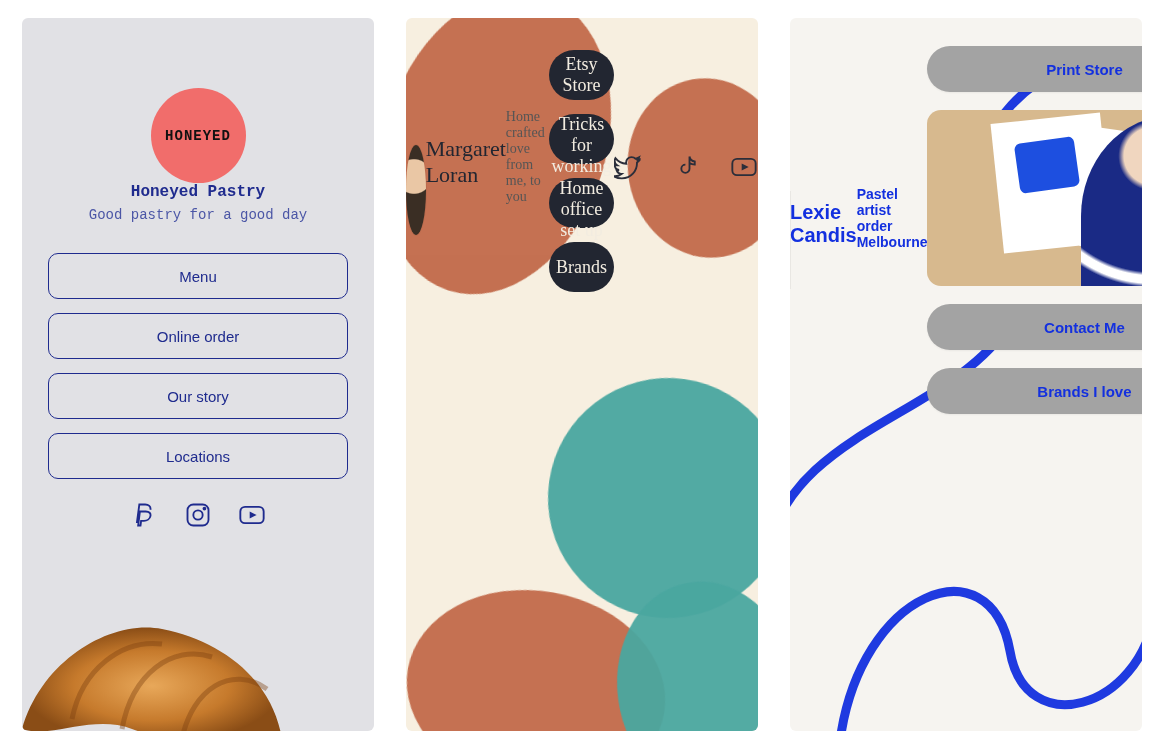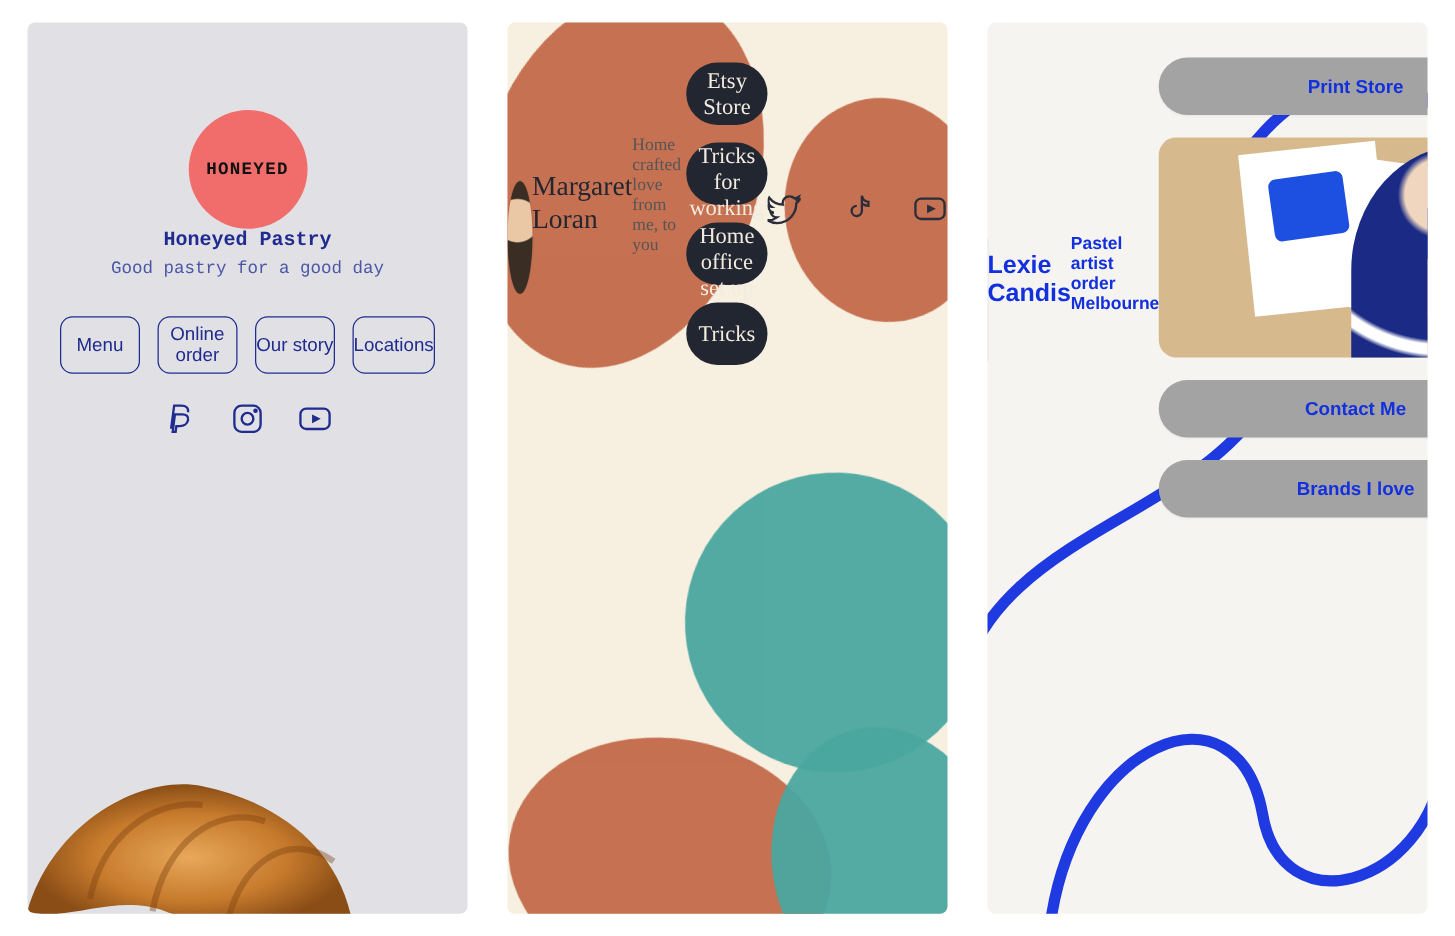--- a/index.html
+++ b/index.html
@@ -48,21 +48,21 @@
     font-weight: 700;
   }
   .card1 .subtitle {
     margin-top: 6px;
     font-size: 14px;
     color: #4b56a6;
   }
   .card1 .btns {
     width: 300px;
     margin-top: 30px;
-    display:flex; flex-direction:row; gap:14px;
+    display:flex; flex-direction:column; gap:14px;
   }
   .card1 .btn {
     width: 100%;
     height: 46px;
     border: 1.5px solid #1f2b8e;
     border-radius: 10px;
     background: transparent;
     color: #1f2b8e;
     font-size: 15px;
     font-family: -apple-system, sans-serif;
@@ -217,21 +217,21 @@
   <div class="paint d"></div>
   <div class="paint e"></div>
   <div class="content">
     <div class="avatar2"></div>
     <div class="title">Margaret Loran</div>
     <div class="subtitle">Home crafted love from me, to you</div>
     <div class="btns">
       <button class="btn">Etsy Store</button>
       <button class="btn">Tricks for working from home</button>
       <button class="btn">Home office set up</button>
-      <button class="btn">Tricks</button>
+      <button class="btn">Brands</button>
     </div>
     <div class="social">
       <span>
         <svg viewBox="0 0 24 24">
             <path d="M22 5.5c-.8.4-1.7.6-2.6.8.9-.6 1.6-1.5 2-2.5-.9.5-1.9.9-2.9 1.1C17.6 4 16.4 3.5 15 3.5c-2.6 0-4.6 2.1-4.6 4.6 0 .4 0 .7.1 1.1C6.7 9 3.4 7.2 1.2 4.4c-.4.7-.6 1.5-.6 2.4 0 1.6.8 3 2.1 3.8-.8 0-1.5-.2-2.1-.6v.1c0 2.2 1.6 4.1 3.7 4.5-.4.1-.8.2-1.2.2-.3 0-.6 0-.9-.1.6 1.8 2.3 3.2 4.3 3.2-1.6 1.2-3.6 2-5.7 2-.4 0-.7 0-1.1-.1 2 1.3 4.4 2 7 2 8.4 0 13-7 13-13v-.6c.9-.6 1.7-1.4 2.3-2.3z"></path>
           </svg>
       </span>
       <span>
         <svg viewBox="0 0 24 24">
             <path d="M15 3v10.5a3.5 3.5 0 1 1-3.5-3.5M15 3c.5 2.5 2 4 4.5 4.3V10c-1.7 0-3.2-.5-4.5-1.4"></path>

